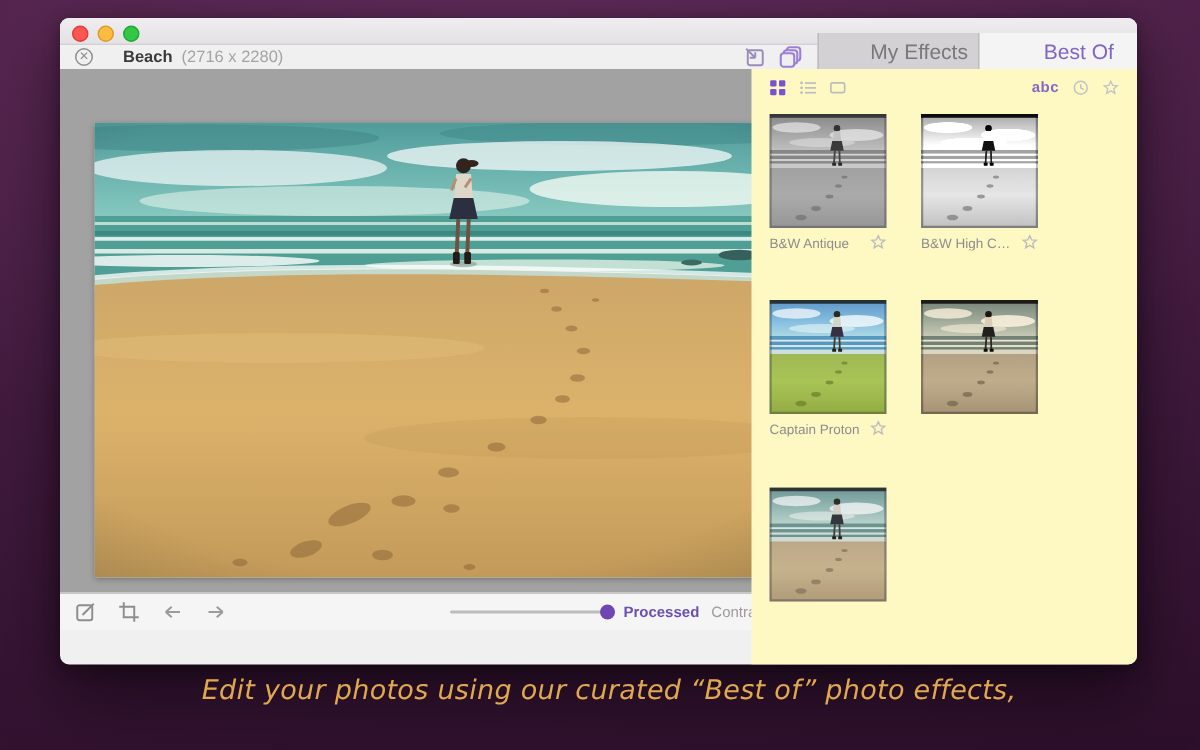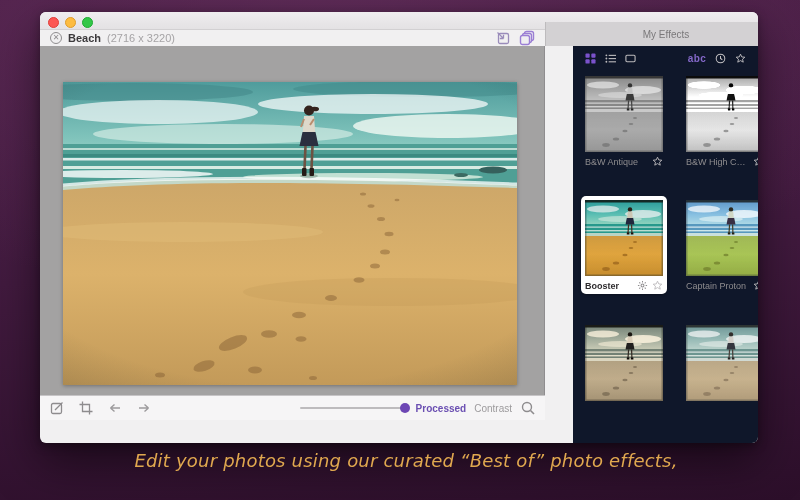--- a/index.html
+++ b/index.html
@@ -32,30 +32,30 @@
 
   .doc-bar {
     position:absolute; left:0; top:17px; width:505px; height:17px;
     background:#f1f0f1; border-top:1px solid #d2d0d2;
     display:flex; align-items:center; padding:0 10px; gap:6px;
   }
   .doc-close {
     width:12px; height:12px; border:1px solid #8f8d8f; border-radius:50%;
     color:#8f8d8f; font-size:8px; line-height:10px; text-align:center; flex:0 0 auto;
   }
-  .doc-title { font-size:11px; font-weight:bold; color:#3c3a3c; }
+  .doc-title { font-size:11px; font-weight:bold; color:#3c3a3c;margin-left:14px; }
   .doc-dims { font-size:11px; color:#a5a3a5; }
   .doc-actions { margin-left:auto; display:flex; gap:8px; align-items:center; }
 
   
   .tabs {
     position:absolute; right:0; top:10px; width:213px; height:24px; display:flex;
   }
   .tab {
-    flex:1; background:#d3d1d3; color:#7a787a; font-size:10px;
+    flex:1; background:#d3d1d3; color:#7a787a; font-size:14px;
     display:flex; align-items:center; justify-content:center;
     border-left:1px solid #bdbbbd; cursor:default;padding-left:28px;
   }
   .tab.active { background:#f5f4f5; color:#8066c4; }
 
   
   .canvas {
     position:absolute; left:0; top:34px; width:505px; height:374px;
     background:#a3a2a2; border-right:1px solid #8f8d8f;
   }
@@ -79,22 +79,22 @@
   .tool-icon { width:16px; height:16px; flex:0 0 auto; }
   .toolbar-right { margin-left:auto; display:flex; align-items:center; gap:8px; }
   .slider { position:relative; width:108px; height:12px; }
   .slider .track { position:absolute; left:0; right:0; top:5px; height:2px; background:#bdbbbd; border-radius:1px; }
   .slider .knob { position:absolute; right:-2px; top:1px; width:10px; height:10px; border-radius:50%; background:#6d46b4; }
   .lbl-processed { font-size:10px; font-weight:bold; color:#6b4fb2; }
   .lbl-original { font-size:10px; color:#9d9b9d; }
 
   
   .panel {
-    position:absolute; right:0; top:34px; width:185px; height:397px;
-    background:#0f172a; overflow:hidden;
+    position:absolute; right:0; top:34px; width:257px; height:397px;
+    background:#fef9c3; overflow:hidden;
   }
   .panel-toolbar {
     height:24px; display:flex; align-items:center; padding:0 12px; gap:9px;
   }
   .panel-toolbar .spacer { flex:1; }
   .abc { font-size:10px; color:#8468c8; font-weight:bold; letter-spacing:.3px; }
   .effects-grid {
     display:grid; grid-template-columns:86px 86px; column-gap:15px; row-gap:2px;
     padding:2px 0 0 8px; height:373px; overflow:hidden;
   }
@@ -173,36 +173,37 @@
   <div class="header">
     <div class="traffic">
       <span class="light red"></span>
       <span class="light yellow"></span>
       <span class="light green"></span>
     </div>
 
     <div class="doc-bar">
       <span class="doc-close">✕</span>
       <span class="doc-title">Beach</span>
-      <span class="doc-dims">(2716 x 3220)</span>
+      <span class="doc-dims">(2716 x 2280)</span>
       <span class="doc-actions">
         <svg class="tool-icon" viewBox="0 0 16 16">
           <rect x="3.5" y="3.5" width="10" height="10" rx="1.5" fill="none" stroke="#9a8cba" stroke-width="1.3"></rect>
           <path d="M2.5 2.5 L8.5 8.5 M8.5 8.5 L8.5 4.8 M8.5 8.5 L4.8 8.5" stroke="#9a8cba" stroke-width="1.3" fill="none"></path>
         </svg>
         <svg class="tool-icon" viewBox="0 0 16 16">
           <rect x="5.5" y="1.5" width="9" height="9" rx="2" fill="none" stroke="#9b7fd4" stroke-width="1.4"></rect>
           <rect x="3.5" y="3.5" width="9" height="9" rx="2" fill="#efeef1" stroke="#9b7fd4" stroke-width="1.4"></rect>
           <rect x="1.5" y="5.5" width="9" height="9" rx="2" fill="#efeef1" stroke="#9b7fd4" stroke-width="1.4"></rect>
         </svg>
       </span>
     </div>
 
     <div class="tabs">
       <div class="tab">My Effects</div>
+      <div class="tab active">Best Of</div>
     </div>
   </div>
 
   <div class="canvas">
     <div class="photo">
       <svg width="454" height="303" viewBox="0 0 454 303">
         <rect width="454" height="303" fill="#cfe3da"></rect>
         <rect width="454" height="100" fill="url(#skyG)"></rect>
         <ellipse cx="70" cy="10" rx="120" ry="9" fill="#3f8486" opacity="0.5"></ellipse>
         <ellipse cx="360" cy="7" rx="130" ry="8" fill="#3f8486" opacity="0.45"></ellipse>
@@ -344,39 +345,20 @@
     </div>
     <div class="effect-meta">
       <span class="effect-name">B&amp;W High Contrast</span>
 
       <svg class="meta-icon star" viewBox="0 0 12 12">
         <path d="M6 1.3 L7.4 4.3 L10.7 4.6 L8.2 6.8 L9 10 L6 8.3 L3 10 L3.8 6.8 L1.3 4.6 L4.6 4.3 Z" fill="none" stroke="#bdbbbd" stroke-width="1"></path>
       </svg>
     </div>
   </div>
 
-  <div class="effect-card selected">
-    <div class="thumb-wrap">
-      <svg class="thumb-svg" width="78" height="76" viewBox="0 0 78 76" style="filter: saturate(1.5) contrast(1.08) brightness(1.02);">
-              <use href="#miniBeach"></use>
-            </svg>
-    </div>
-    <div class="effect-meta">
-      <span class="effect-name">Booster</span>
-      <svg class="meta-icon gear" viewBox="0 0 12 12">
-        <circle cx="6" cy="6" r="1.6" fill="none" stroke="#8e8c8e" stroke-width="1.1"></circle>
-        <g stroke="#8e8c8e" stroke-width="1.1">
-          <path d="M6 1 V2.6 M6 9.4 V11 M1 6 H2.6 M9.4 6 H11 M2.5 2.5 L3.6 3.6 M8.4 8.4 L9.5 9.5 M9.5 2.5 L8.4 3.6 M3.6 8.4 L2.5 9.5"></path>
-        </g>
-      </svg>
-      <svg class="meta-icon star" viewBox="0 0 12 12">
-        <path d="M6 1.3 L7.4 4.3 L10.7 4.6 L8.2 6.8 L9 10 L6 8.3 L3 10 L3.8 6.8 L1.3 4.6 L4.6 4.3 Z" fill="none" stroke="#bdbbbd" stroke-width="1"></path>
-      </svg>
-    </div>
-  </div>
 
   <div class="effect-card">
     <div class="thumb-wrap">
       <svg class="thumb-svg" width="78" height="76" viewBox="0 0 78 76" style="filter: hue-rotate(35deg) saturate(1.2) brightness(1.12);">
               <use href="#miniBeach"></use>
             </svg>
     </div>
     <div class="effect-meta">
       <span class="effect-name">Captain Proton</span>
 

